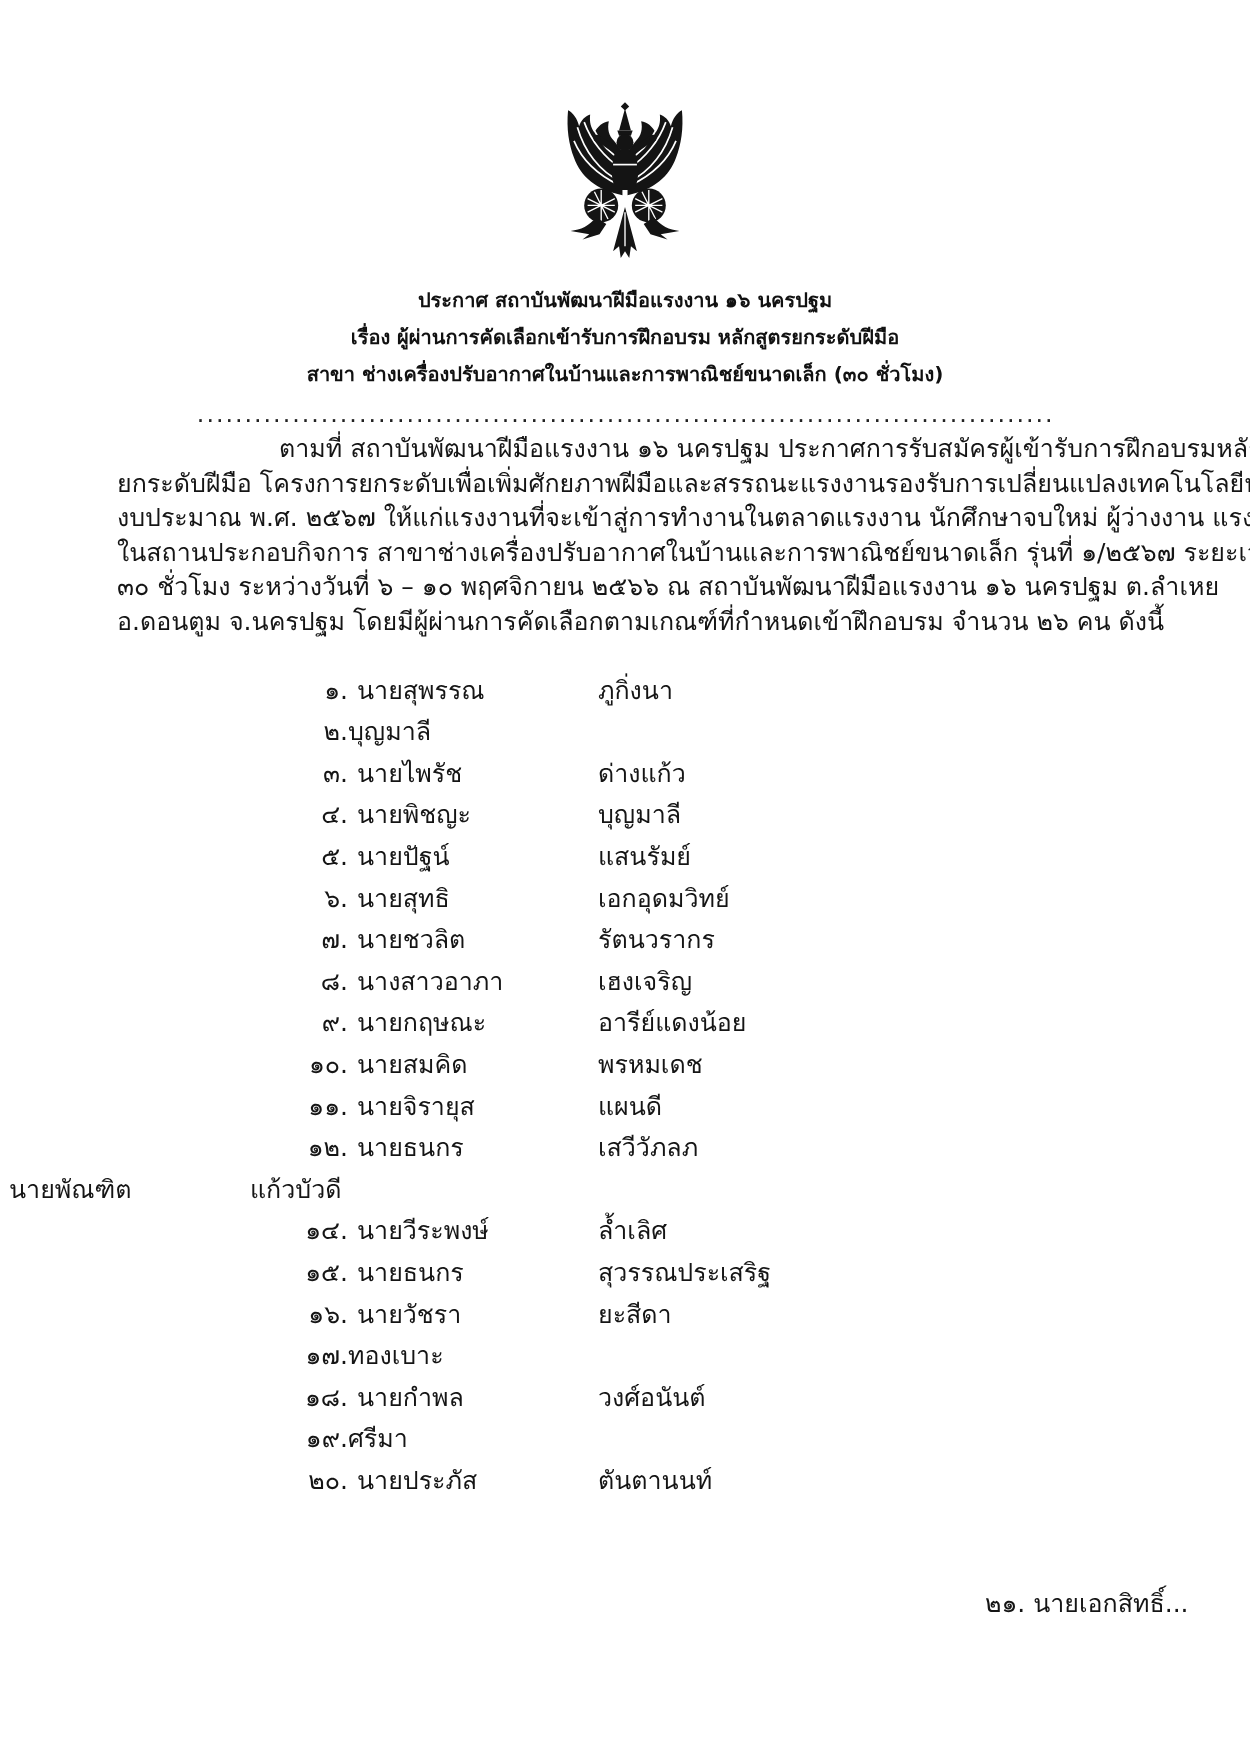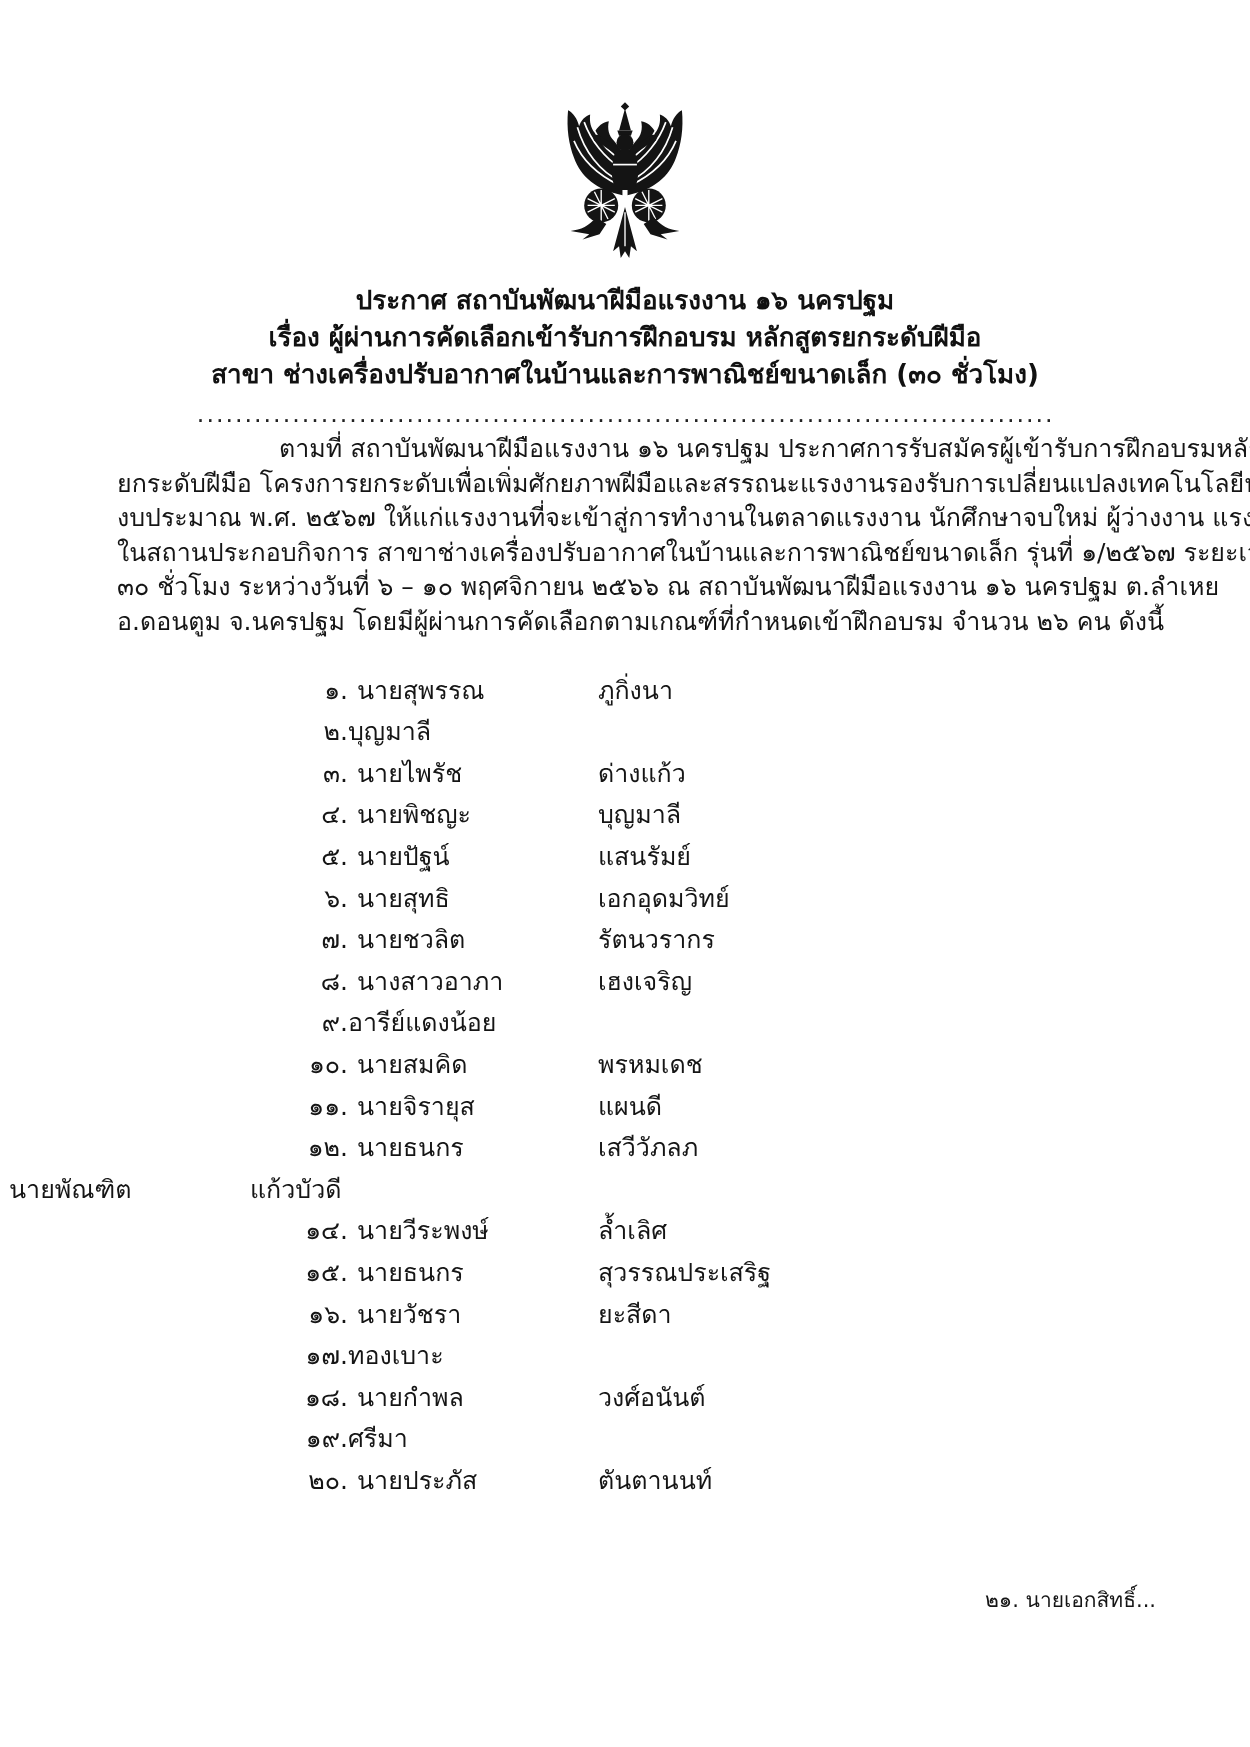--- a/index.html
+++ b/index.html
@@ -14,21 +14,21 @@
     overflow:hidden;
   }
   .emblem {
     position:absolute; top:100px; left:50%;
     transform:translateX(-50%);
     width:170px; height:170px;
   }
   .title-block {
     position:absolute; top:282px; left:0; right:0;
     text-align:center;
-    font-size:26px; font-weight:700;
+    font-size:20px; font-weight:700;
     line-height:37px;
     color:#111;
   }
   .dotted-rule {
     position:absolute; top:408px; left:0; right:0;
     text-align:center;
     font-size:15px; letter-spacing:0.5px;
     font-weight:700; color:#222;
     font-family:"DejaVu Sans Mono","Liberation Mono",monospace;
   }
@@ -55,21 +55,21 @@
   }
   .trainee-first {
     width:250px;
     padding-left:9px;
     flex:none;
     white-space:nowrap;
   }
   .trainee-last { white-space:nowrap; }
   .continuation {
     position:absolute; top:1583px; left:985px;
-    font-size:21px; color:#151515;
+    font-size:25px; color:#151515;
     white-space:nowrap;
   }
 </style>
 </head>
 <body>
 
 <div class="page">
 
   <svg class="emblem" viewBox="0 0 200 200" aria-hidden="true">
     <g fill="#141414" stroke="none">
@@ -165,20 +165,21 @@
       <span class="trainee-first">นายชวลิต</span>
       <span class="trainee-last">รัตนวรากร</span>
     </div>
     <div class="trainee-row">
       <span class="trainee-no">๘.</span>
       <span class="trainee-first">นางสาวอาภา</span>
       <span class="trainee-last">เฮงเจริญ</span>
     </div>
     <div class="trainee-row">
       <span class="trainee-no">๙.</span>
+      <span class="trainee-first">นายกฤษณะ</span>
       <span class="trainee-last">อารีย์แดงน้อย</span>
     </div>
     <div class="trainee-row">
       <span class="trainee-no">๑๐.</span>
       <span class="trainee-first">นายสมคิด</span>
       <span class="trainee-last">พรหมเดช</span>
     </div>
     <div class="trainee-row">
       <span class="trainee-no">๑๑.</span>
       <span class="trainee-first">นายจิรายุส</span>

